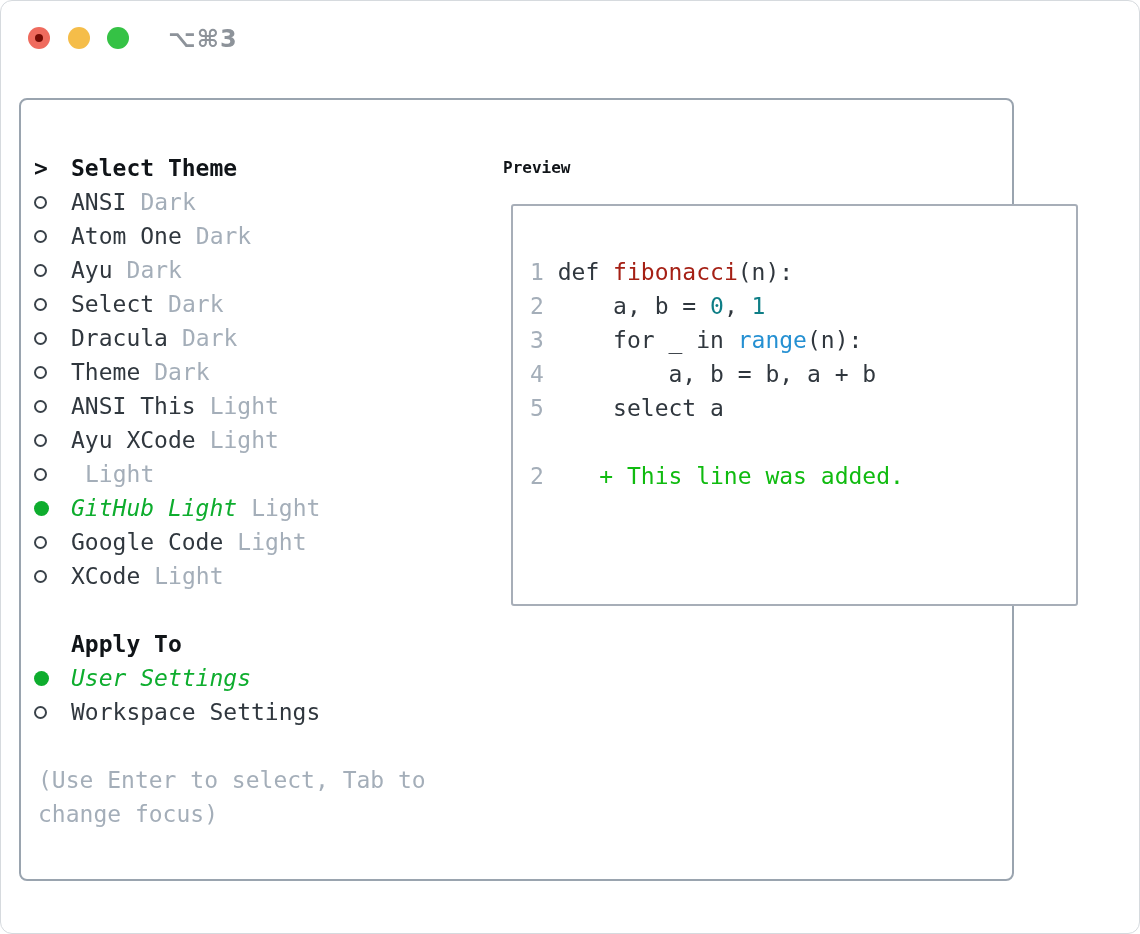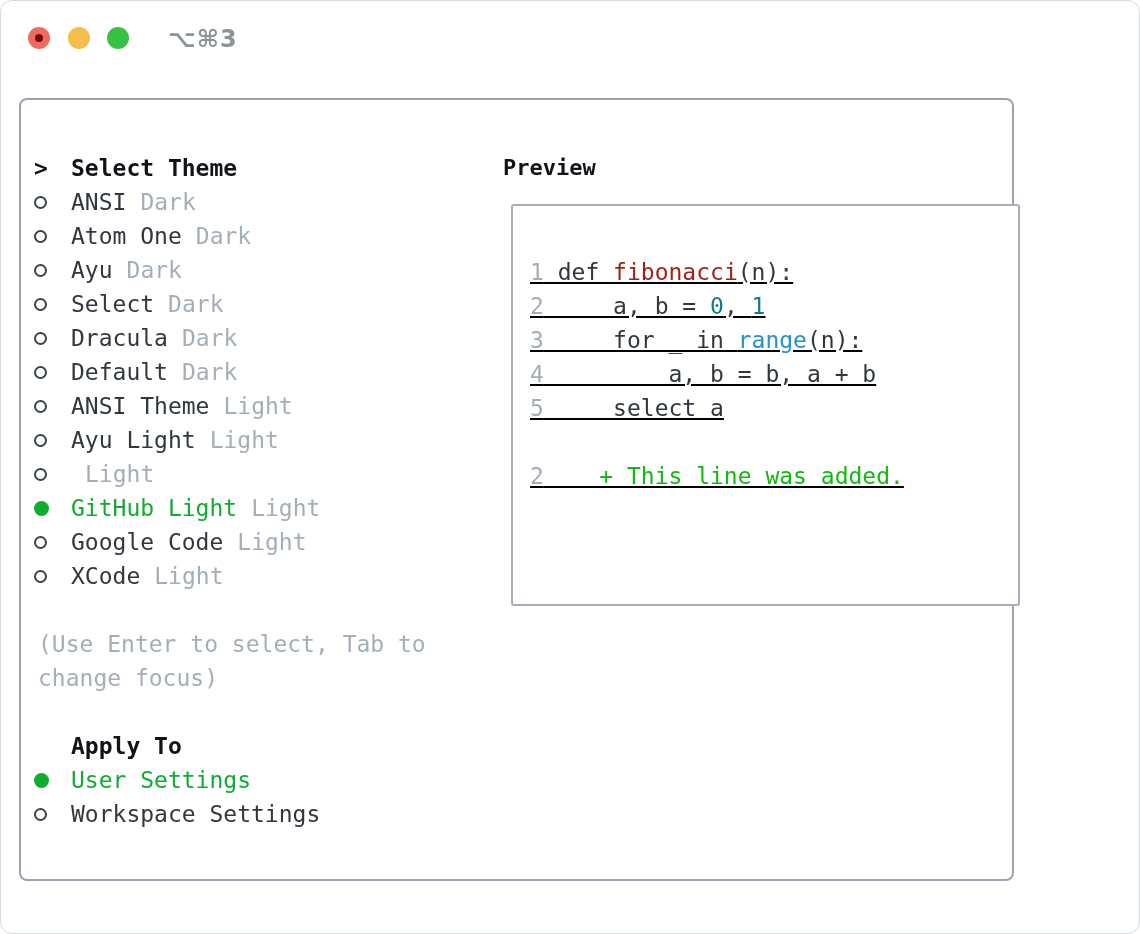--- a/index.html
+++ b/index.html
@@ -18,30 +18,30 @@
                border:2px solid var(--box-border);border-radius:8px;background:#fff;}
   
   .left-stack{position:absolute;left:13px;top:51px;font-size:23px;}
   .row{height:34px;display:flex;align-items:center;}
   .marker{width:37px;flex:none;display:flex;align-items:center;}
   .marker-char{font-weight:bold;color:var(--header-black);}
   .radio{width:13px;height:13px;box-sizing:border-box;border:2px solid var(--radio-dark);
          border-radius:50%;display:inline-block;}
   .radio.sel{width:15px;height:15px;border:none;background:var(--sel-green);}
   .row .name{color:var(--text-dark);white-space:pre;}
-  .row .name.sel-text{color:var(--sel-green);}
+  .row .name.sel-text{color:var(--sel-green);font-style:italic;}
   .row .variant{color:var(--muted);margin-left:14px;white-space:pre;text-align:right;}
   .row.header-row .name{font-weight:bold;color:var(--header-black);text-align:right;}
   #apply-block{margin-top:34px;}
   #hint{margin-top:34px;margin-left:4px;width:430px;line-height:34px;color:var(--muted);}
   
   .preview-header{position:absolute;left:482px;top:51px;height:34px;line-height:34px;
-                  font-size:22px;font-weight:bold;color:var(--header-black);}
-  .preview-box{position:absolute;left:490px;top:104px;width:509px;height:402px;box-sizing:border-box;
-               border:2px solid var(--preview-border);border-radius:3px;background:#fff;text-decoration:underline;}
+                  font-size:16px;font-weight:bold;color:var(--header-black);}
+  .preview-box{position:absolute;left:490px;top:104px;width:567px;height:402px;box-sizing:border-box;
+               border:2px solid var(--preview-border);border-radius:3px;background:#fff;}
   .code{padding:49px 0 0 17px;}
   .code-line{white-space:pre;height:34px;line-height:34px;font-size:23px;}
   .seg-num{color:var(--muted);}
   .seg-plain{color:var(--text-dark);}
   .seg-fn{color:var(--fn-red);}
   .seg-lit{color:var(--num-teal);}
   .seg-builtin{color:var(--builtin-blue);}
   .seg-ctx{color:var(--ctx-gray);}
   .seg-del{color:var(--del-red);}
   .seg-add{color:var(--add-green);}
@@ -101,35 +101,35 @@
             <span class="marker">
               <span class="radio"></span>
             </span>
             <span class="name">Dracula</span>
             <span class="variant">Dark</span>
           </div>
           <div class="row">
             <span class="marker">
               <span class="radio"></span>
             </span>
-            <span class="name">Default</span>
+            <span class="name">Theme</span>
             <span class="variant">Dark</span>
           </div>
           <div class="row">
             <span class="marker">
               <span class="radio"></span>
             </span>
-            <span class="name">ANSI Theme</span>
+            <span class="name">ANSI This</span>
             <span class="variant">Light</span>
           </div>
           <div class="row">
             <span class="marker">
               <span class="radio"></span>
             </span>
-            <span class="name">Ayu Light</span>
+            <span class="name">Ayu XCode</span>
             <span class="variant">Light</span>
           </div>
           <div class="row">
             <span class="marker">
               <span class="radio"></span>
             </span>
             <span class="variant">Light</span>
           </div>
           <div class="row">
             <span class="marker">
@@ -147,41 +147,41 @@
           </div>
           <div class="row">
             <span class="marker">
               <span class="radio"></span>
             </span>
             <span class="name">XCode</span>
             <span class="variant">Light</span>
           </div>
         </div>
 
-      <div id="hint">(Use Enter to select, Tab to change focus)</div>
-
       <div id="apply-block">
         <div class="row header-row">
           <span class="marker"></span>
           <span class="name">Apply To</span>
         </div>
 
       <div class="row">
             <span class="marker">
               <span class="radio sel"></span>
             </span>
             <span class="name sel-text">User Settings</span>
           </div>
           <div class="row">
             <span class="marker">
               <span class="radio"></span>
             </span>
             <span class="name">Workspace Settings</span>
           </div>
         </div>
+
+      <div id="hint">(Use Enter to select, Tab to change focus)</div>
     </div>
 
     <div class="preview-header">Preview</div>
 
     <div class="preview-box">
       <div class="code" id="code-lines">
           <div class="code-line"><span class="seg-num">1</span><span class="seg-plain"> def </span><span class="seg-fn">fibonacci</span><span class="seg-plain">(n):</span></div>
           <div class="code-line"><span class="seg-num">2</span><span class="seg-plain">     a, b = </span><span class="seg-lit">0</span><span class="seg-plain">, </span><span class="seg-lit">1</span></div>
           <div class="code-line"><span class="seg-num">3</span><span class="seg-plain">     for _ in </span><span class="seg-builtin">range</span><span class="seg-plain">(n):</span></div>
           <div class="code-line"><span class="seg-num">4</span><span class="seg-plain">         a, b = b, a + b</span></div>

